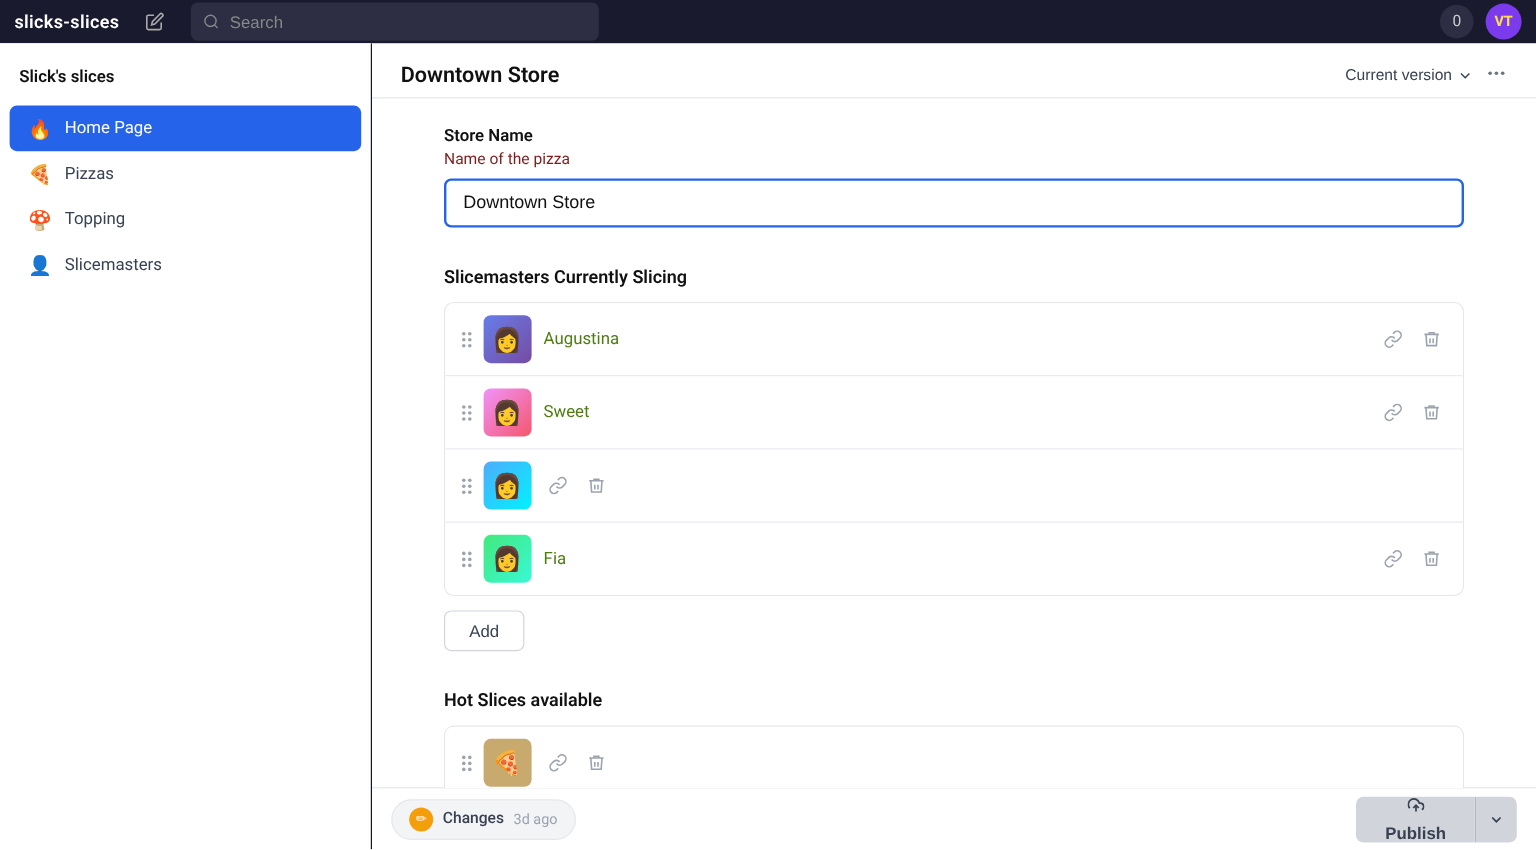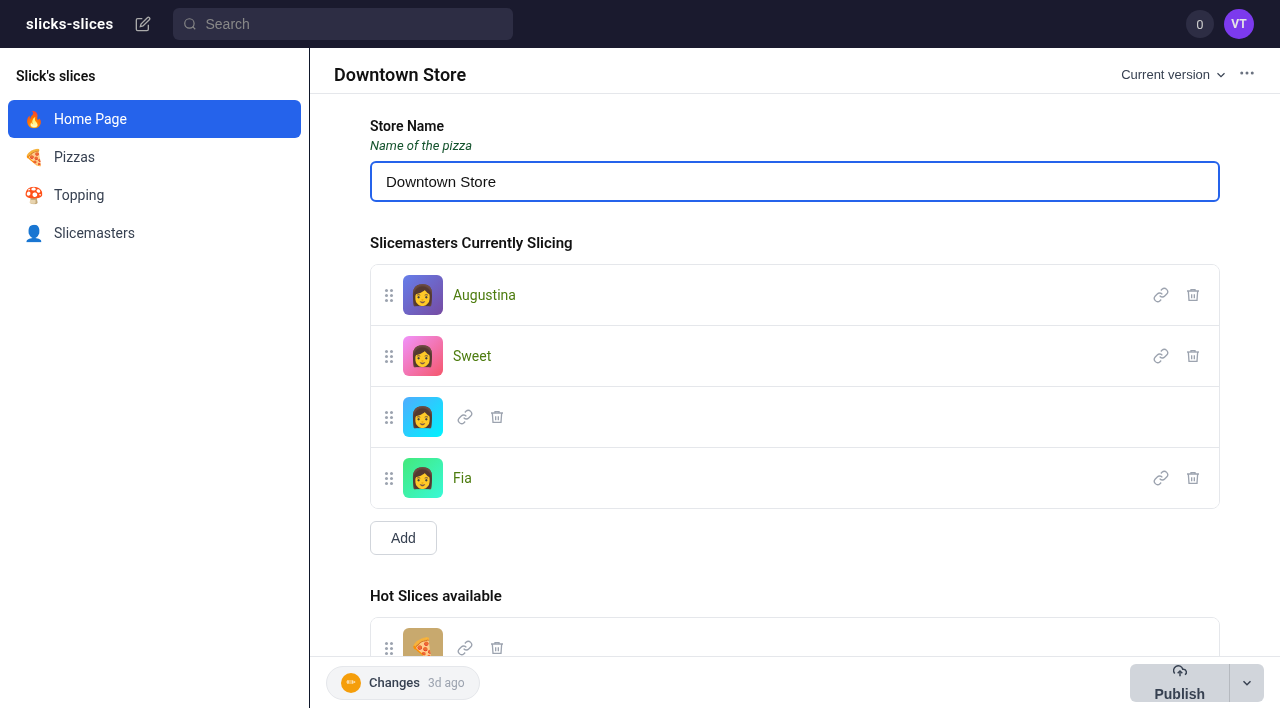--- a/index.html
+++ b/index.html
@@ -1,24 +1,24 @@
 <!DOCTYPE html>
 <html><head>
   <meta charset="utf-8">
   <style>
     * { box-sizing: border-box; margin: 0; padding: 0; }
     body { font-family: -apple-system, BlinkMacSystemFont, 'Segoe UI', Roboto, sans-serif; background: #fff; width: 1280px; height: 708px; overflow: hidden; display: flex; flex-direction: column; }
 
     
     .topnav {
       background: #1a1a2e;
-      height: 48px;
-      display: flex;
-      align-items: center;
-      padding: 0 26px;
+      height: 36px;
+      display: flex;
+      align-items: center;
+      padding: 0 12px;
       gap: 16px;
       flex-shrink: 0;
     }
     .topnav-logo {
       color: #fff;
       font-size: 15px;
       font-weight: 600;
       letter-spacing: 0.3px;
     }
     .topnav-icon-btn {
@@ -68,21 +68,21 @@
       align-items: center;
       justify-content: center;
       color: #ccc;
       font-size: 13px;
     }
     .avatar {
       width: 30px;
       height: 30px;
       border-radius: 50%;
       background: #7c3aed;
-      color: #e5e5e5;
+      color: #fde047;
       font-size: 12px;
       font-weight: 700;
       display: flex;
       align-items: center;
       justify-content: center;
     }
 
     
     .main-layout {
       display: flex;
@@ -181,23 +181,22 @@
 
     .form-section { margin-bottom: 32px; }
     .form-label {
       font-size: 14px;
       font-weight: 600;
       color: #111;
       margin-bottom: 4px;
     }
     .form-sublabel {
       font-size: 13px;
-      color: #14532d;
+      color: #7f1d1d;
       margin-bottom: 8px;
-      font-style: italic;
     }
     .form-input {
       width: 100%;
       padding: 10px 14px;
       border: 2px solid #2563eb;
       border-radius: 6px;
       font-size: 15px;
       color: #111;
       outline: none;
     }

